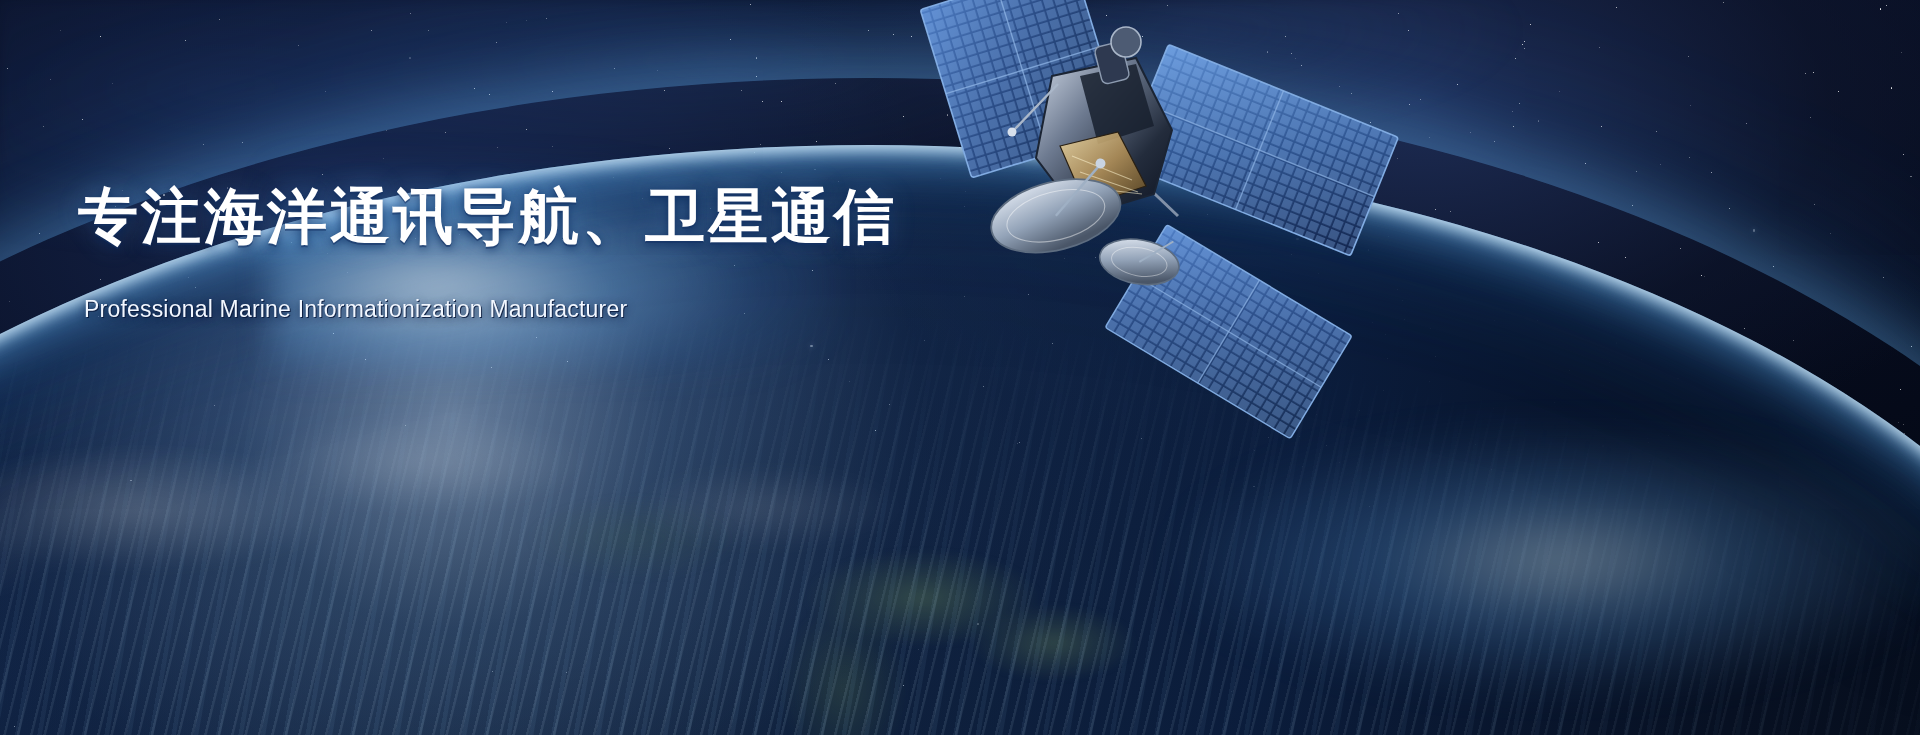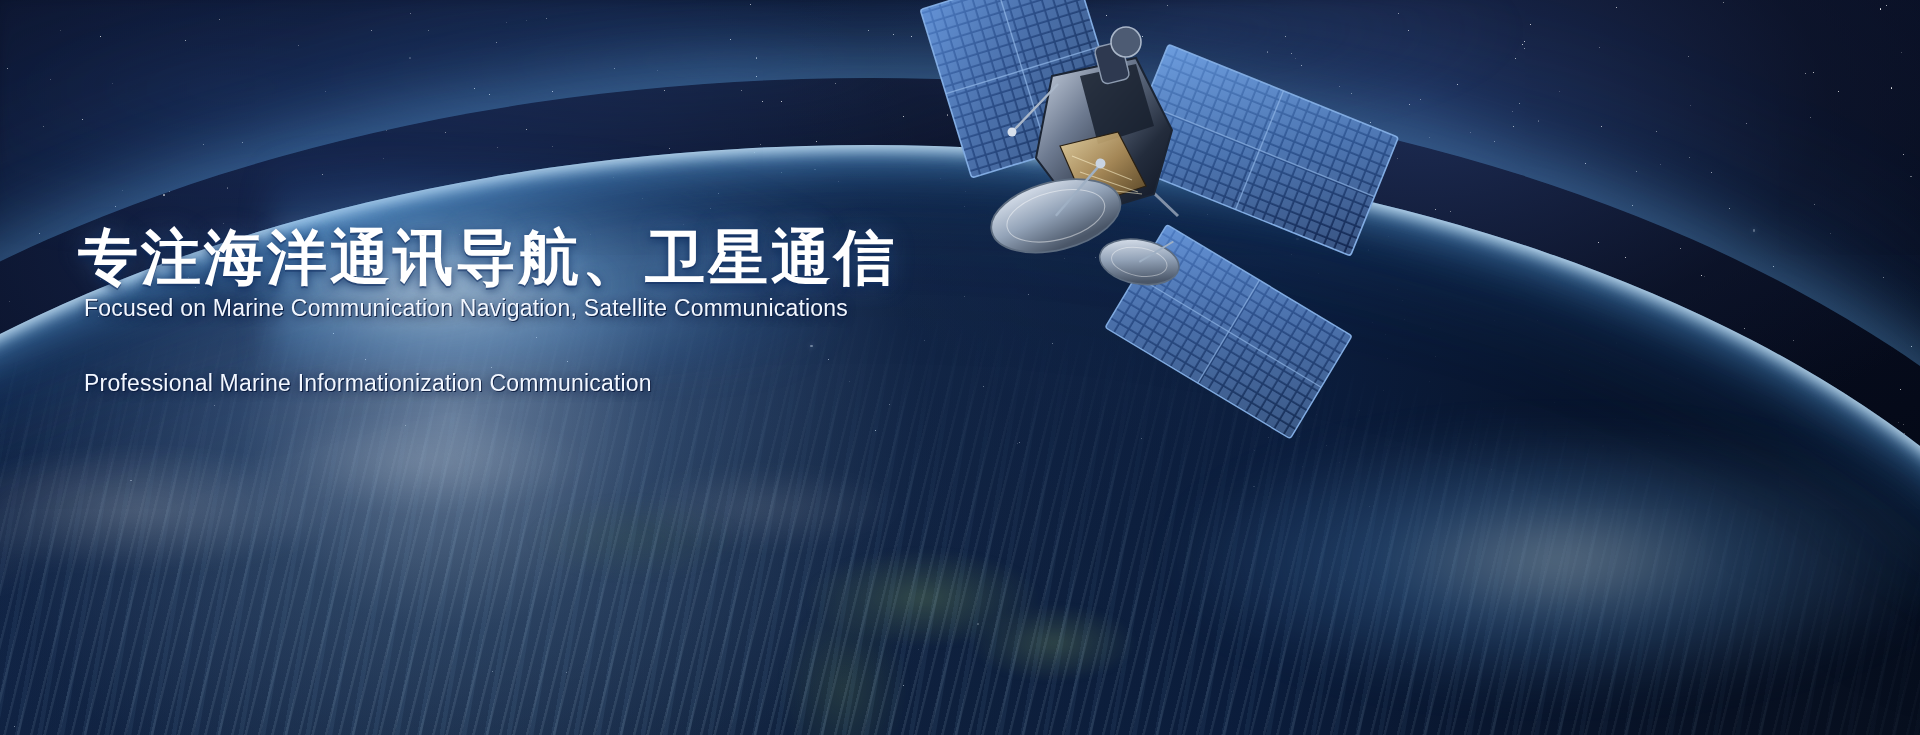--- a/index.html
+++ b/index.html
@@ -168,21 +168,21 @@
   }
   .satellite svg { display: block; overflow: visible; }
 
   
   .copy {
     position: absolute;
     left: 78px;
     top: 186px;
     width: 1000px;
   }
-  .headline-group { margin-bottom: 48px; margin-top: 41px; }
+  .headline-group { margin-bottom: 48px; }
 
   .headline {
     margin: 0;
     font-size: 60px;
     line-height: 1.03;
     font-weight: 700;
     letter-spacing: 3px;
     color: #ffffff;
     text-shadow:
       0 2px 0 rgba(20,50,100,0.55),
@@ -622,21 +622,20 @@
         <line x1="118" y1="104" x2="74" y2="150" stroke="#aab7c9" stroke-width="2.4"></line>
         <circle cx="72" cy="152" r="4.5" fill="#d7e0ec"></circle>
       </g>
     </svg>
   </div>
 
   <div class="copy">
 
     <div class="headline-group first">
       <h1 class="headline">专注海洋通讯导航、卫星通信</h1>
-      <p class="subline">Focused on Marine Communication Navigation, Satellite Communications</p>
     </div>
 
     <div class="headline-group second">
-      <p class="subline">Professional Marine Informationization Communication</p>
+      <p class="subline">Professional Marine Informationization Manufacturer</p>
     </div>
 
   </div>
 </div>
 
 </body></html>

